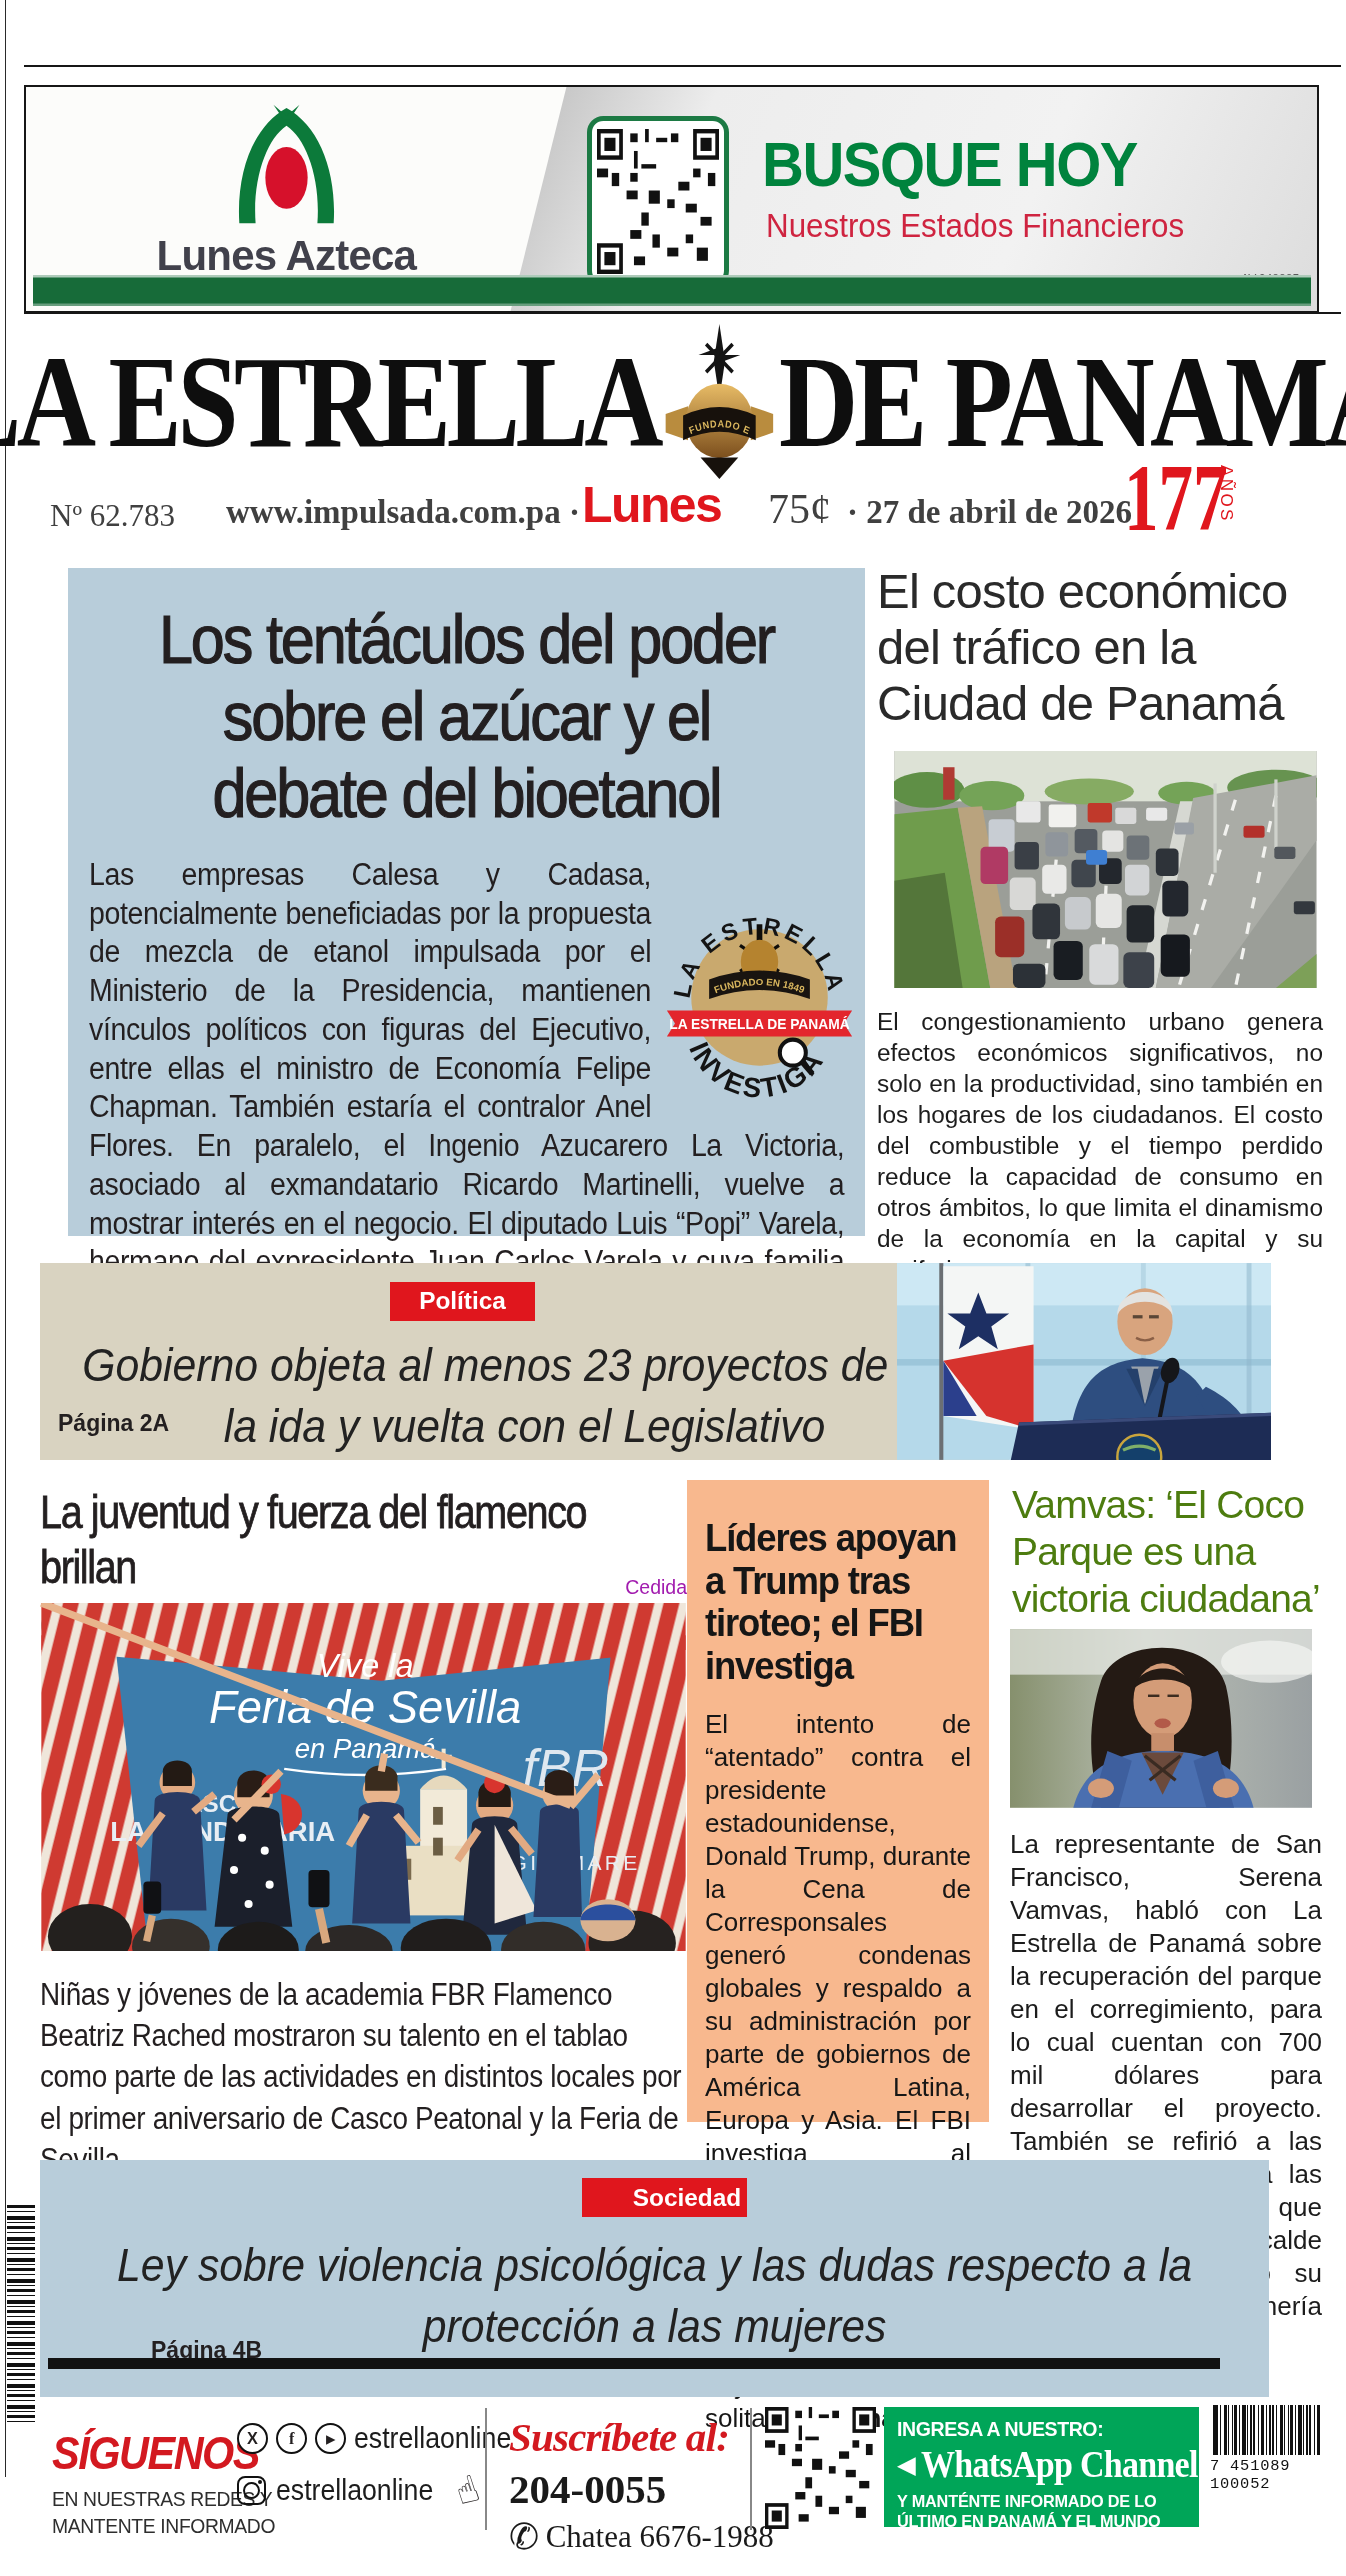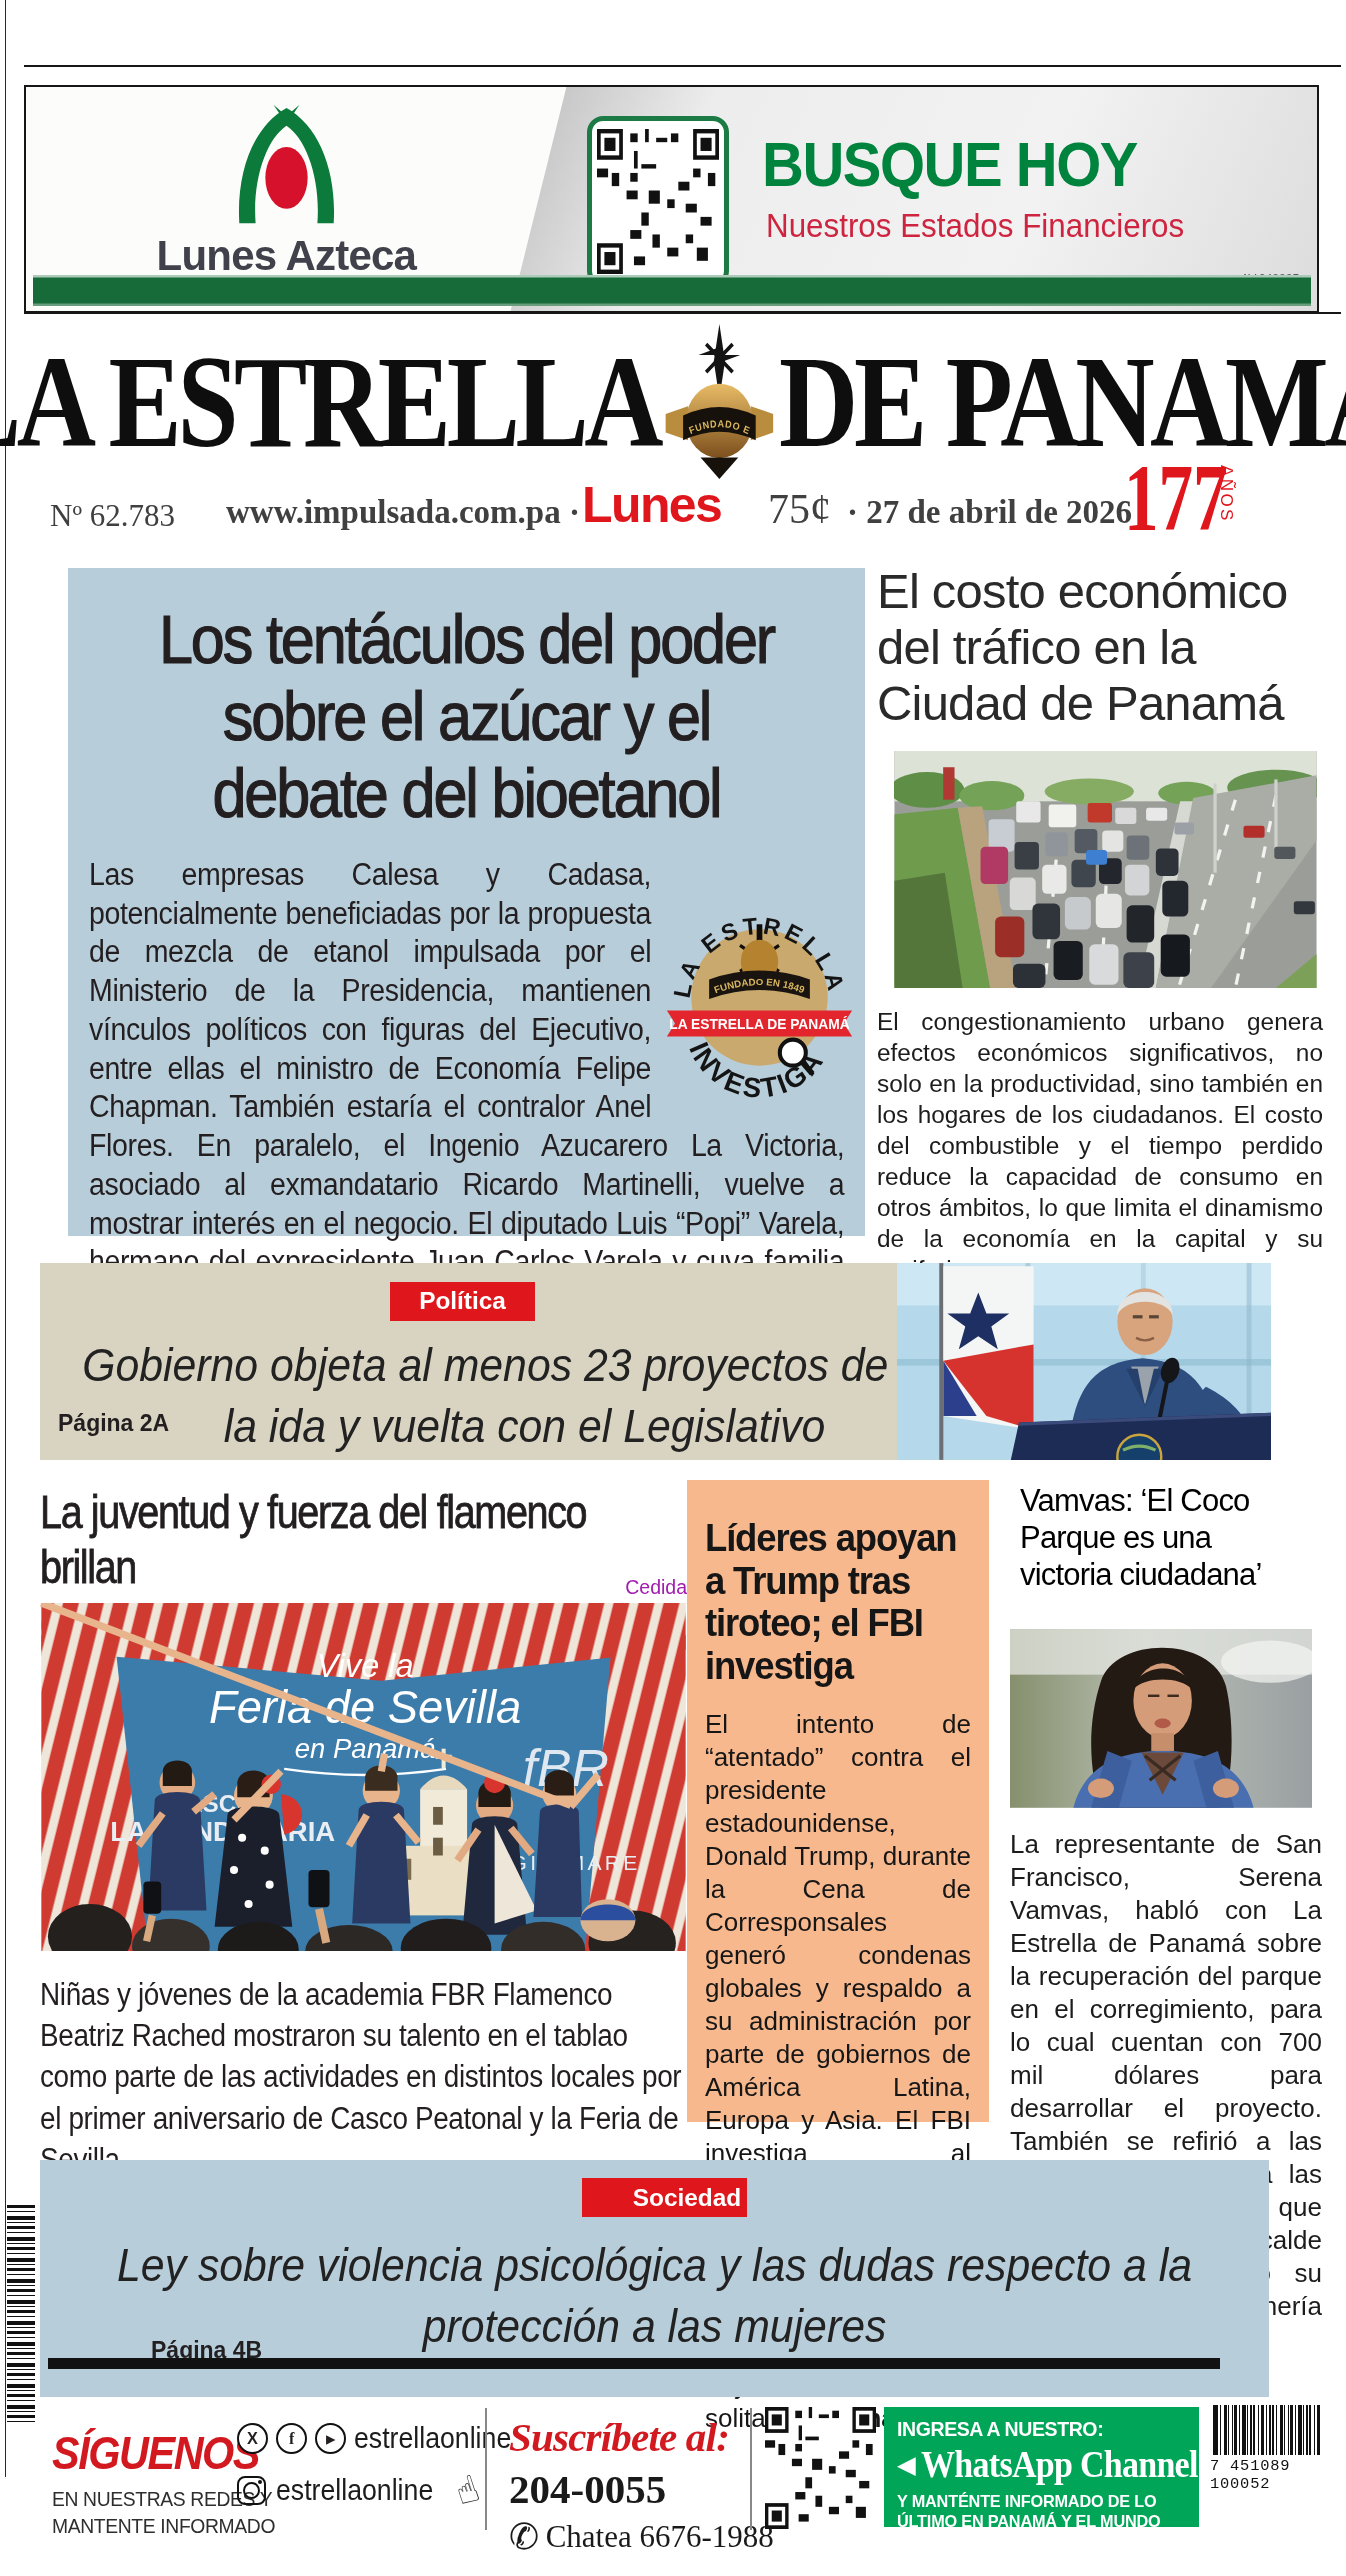--- a/index.html
+++ b/index.html
@@ -73,21 +73,21 @@
   .flam-credit{left:40px;top:1576px;width:647px;text-align:right;font-size:19.5px;color:#a21caf;}
   .flam-photo{left:40px;top:1603px;width:647px;height:348px;}
   .flam-cap{left:40px;top:1974px;width:716px;font-size:31px;line-height:1.33;letter-spacing:-0.4px;
             transform:scaleX(.9);transform-origin:left top;}
   
   .trump-box{left:687px;top:1480px;width:302px;height:642px;background:#f8b88e;box-sizing:border-box;padding:37px 18px;}
   .trump-h{font-weight:bold;font-size:38px;line-height:1.12;letter-spacing:-1.2px;color:#161616;
            transform:scaleX(.96);transform-origin:left top;}
   .trump-body{margin-top:21px;font-size:26px;line-height:1.27;text-align:justify;color:#161616;}
   
-  .vam-h{left:1012px;top:1482px;width:325px;font-size:31px;line-height:1.2;letter-spacing:-0.8px;color:#000000;margin-left:8px;}
+  .vam-h{left:1012px;top:1482px;width:325px;font-size:39px;line-height:1.2;letter-spacing:-0.8px;color:#4d7c0f;}
   .vam-photo{left:1010px;top:1628px;width:302px;height:181px;}
   .vam-body{left:1010px;top:1828px;width:312px;font-size:26px;line-height:1.27;text-align:justify;color:#1c1c1c;}
   
   .soc-box{left:40px;top:2160px;width:1229px;height:237px;background:#b8cdda;}
   .soc-kicker{left:542px;top:18px;width:120px;height:39px;padding-left:45px;}
   .soc-h{top:75px;}
   .soc-ref{position:absolute;left:111px;bottom:33px;font-weight:bold;font-size:23px;}
   
   .side-barcode{left:6.5px;top:2205px;width:28px;height:218px;
      background:repeating-linear-gradient(180deg,#111 0 3.3px,#fff 3.3px 5.7px,#111 5.7px 7.3px,#fff 7.3px 11.4px,#111 11.4px 15.4px,#fff 15.4px 17px,#111 17px 18px,#fff 18px 21px);}

